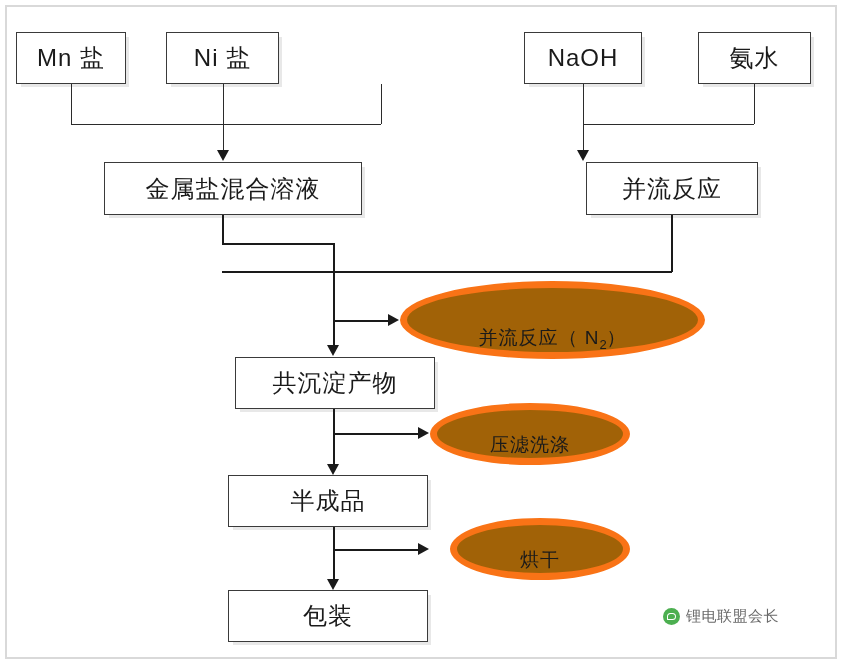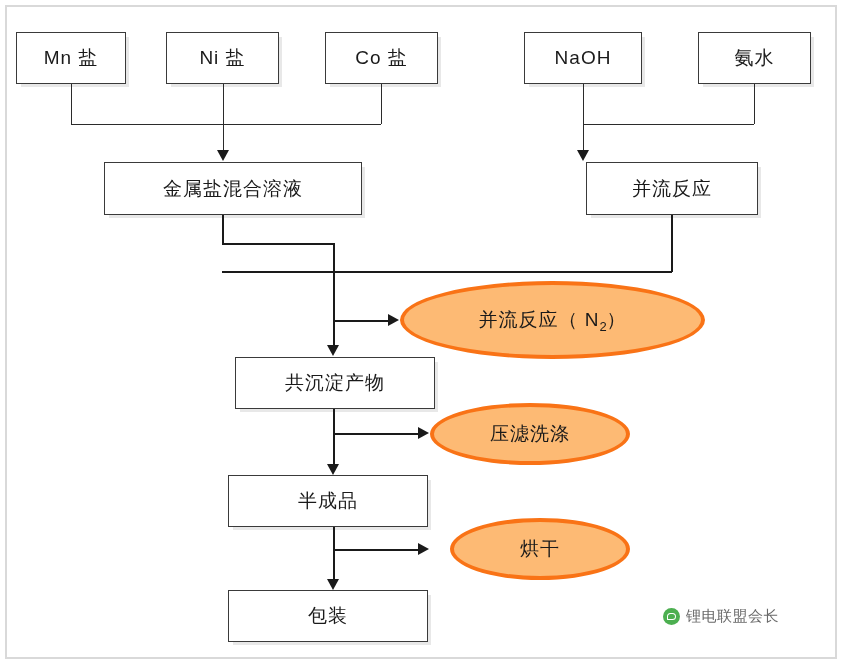--- a/index.html
+++ b/index.html
@@ -27,36 +27,36 @@
     box-sizing: border-box;
   }
   .box {
     position: absolute;
     box-sizing: border-box;
     border: 1px solid #3a3a3a;
     background: #ffffff;
     display: flex;
     align-items: center;
     justify-content: center;
-    font-size: 19px;
+    font-size: 24px;
     color: #1a1a1a;
     letter-spacing: 1px;
     white-space: nowrap;
   }
   .box.shadow {
     box-shadow: 4px 4px 0 -1px #e8e8e8;
   }
   .ellipse {
     position: absolute;
     box-sizing: border-box;
-    border: 4px solid #f97316;
+    border: 7px solid #f97316;
     border-radius: 50%;
-    background: #fdba74;
+    background: #a16207;
     display: flex;
-    align-items: center;
+    align-items: flex-end;
     justify-content: center;
     font-size: 19px;
     color: #1a1a1a;
     letter-spacing: 1px;
     white-space: nowrap;
   }
   .ellipse .sub {
     font-size: 13px;
     vertical-align: sub;
     letter-spacing: 0;
@@ -123,23 +123,20 @@
   <div class="frame"></div>
 
   <div class="box shadow" style="left:16px; top:32px; width:110px; height:52px;">
     <span>Mn 盐</span>
   </div>
 
   <div class="box shadow" style="left:166px; top:32px; width:113px; height:52px;">
     <span>Ni 盐</span>
   </div>
 
-  <div class="box shadow" style="left:325px; top:32px; width:113px; height:52px;">
-    <span>Co 盐</span>
-  </div>
 
   <div class="box shadow" style="left:524px; top:32px; width:118px; height:52px;">
     <span>NaOH</span>
   </div>
 
   <div class="box shadow" style="left:698px; top:32px; width:113px; height:52px;">
     <span>氨水</span>
   </div>
 
   <div class="line v" style="left:71px; top:84px; height:40px;"></div>

